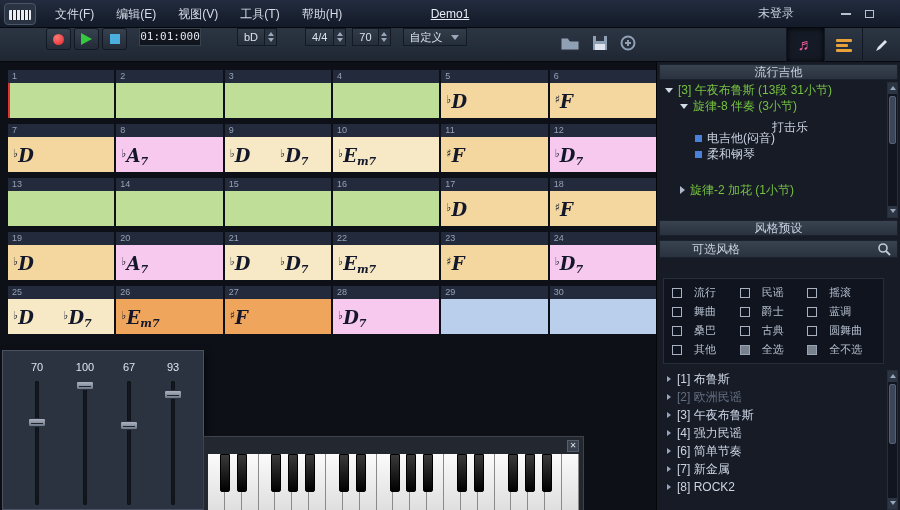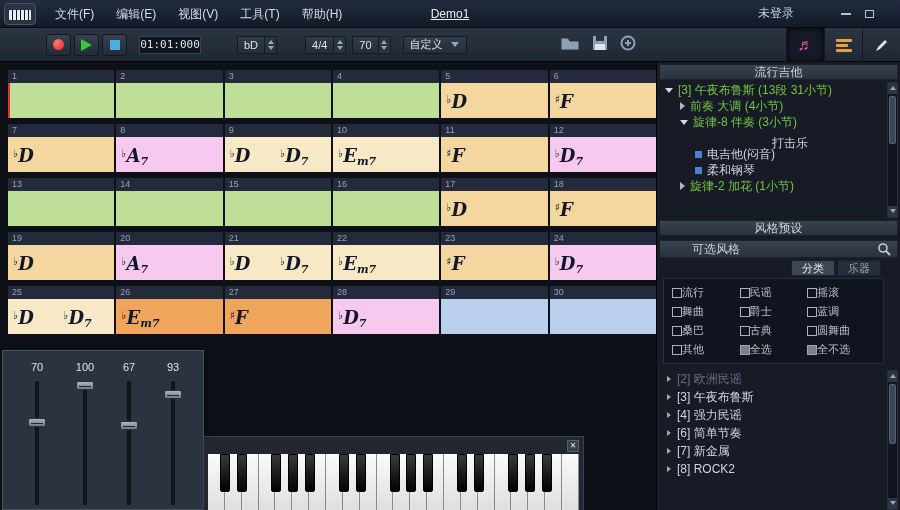--- a/index.html
+++ b/index.html
@@ -18,21 +18,21 @@
   .menu-item { color:#d6dce8; font-size:12px; line-height:28px; padding:0 11px; cursor:default; }
   .doc-title { position:absolute; left:50%; transform:translateX(-50%); color:#e8edf5; font-size:12px;text-decoration:underline; }
   .login { position:absolute; right:106px; color:#c3cbd9; font-size:12px; }
   .winbtns { position:absolute; right:26px; top:0; height:28px; display:flex; align-items:center; gap:14px; }
   .wmin { width:10px; height:2px; background:#b8c2d2; }
   .wmax { width:9px; height:8px; border:1px solid #b8c2d2; }
 
   
   .toolbar { position:absolute; top:28px; left:0; right:0; height:34px;
     background:linear-gradient(#2c3543,#1f2733); border-bottom:1px solid #05070c;
-    display:flex; align-items:center; z-index:20; }
+    display:flex; z-index:20; }
   .tbtn { width:25px; height:22px; margin-left:3px; border:1px solid #121823; border-radius:3px;
     background:linear-gradient(#38414f,#232b37); display:flex; align-items:center; justify-content:center; }
   .rec-dot { width:11px; height:11px; border-radius:50%; background:radial-gradient(circle at 35% 30%,#ff7a72,#e02530); }
   .play-tri { width:0; height:0; border-left:11px solid #35c93f; border-top:6px solid transparent; border-bottom:6px solid transparent; }
   .stop-sq { width:10px; height:10px; background:#4aaede; }
   .timebox { margin-left:12px; width:62px; height:18px; background:#10141c; border:1px solid #39424f;
     color:#dfe5ef; font-family:"DejaVu Sans Mono",monospace; font-size:11px; text-align:center; line-height:16px; }
   .dd { display:flex; align-items:center; height:18px; background:linear-gradient(#333c4a,#252d3a);
     border:1px solid #141a24; color:#dde3ee; font-size:11px; }
   .ddval { padding:0 6px; white-space:nowrap; }
@@ -79,21 +79,21 @@
   .tri.small { border-top:3px solid transparent; border-bottom:3px solid transparent; border-left:4px solid #9aa5ba; }
   .sq { width:7px; height:7px; background:#4a80d8; display:inline-block; }
   .tlabel.sec { color:#76c142; }
   .tlabel.leaf { color:#ccd4e4; }
   .tabs { position:absolute; left:2px; right:15px; top:198px; height:16px; display:flex; justify-content:flex-end; gap:2px; padding-right:4px; }
   .tab { padding:0 10px; font-size:11px; line-height:15px; border:1px solid #1a202c; background:#262e3c; color:#9aa5b8; }
   .tab.active { background:#3d4655; color:#e2e8f2; }
   .filterbox { position:absolute; left:6px; right:16px; top:216px; height:86px;
     background:#10141e; border:1px solid #262e3c; display:grid;
     grid-template-columns:repeat(3,1fr); align-content:space-around; padding:4px 8px; }
-  .fitem { display:flex; align-items:center; gap:0; font-size:11px; color:#b6c0d0; }
+  .fitem { display:flex; align-items:center; gap:12px; font-size:11px; color:#b6c0d0; }
   .cb { width:10px; height:10px; border:1px solid #a8b2c2; background:transparent; flex:0 0 auto; }
   .cb.filled { background:#78828f; border-color:#9aa4b2; }
   .stylelist { position:absolute; left:2px; right:15px; top:308px; bottom:0; overflow:hidden; }
   .srow { height:18px; display:flex; align-items:center; gap:6px; padding-left:8px; font-size:12px; color:#ccd4e4; }
   .srow.dim { color:#667084; }
   .vscroll { position:absolute; right:2px; width:11px; background:#10151f; border:1px solid #262e3c; }
   .sarrow { position:absolute; left:0; right:0; height:11px; background:#2c3544; }
   .sarrow::after { content:""; position:absolute; left:2px; top:3px; width:0; height:0;
     border-left:3px solid transparent; border-right:3px solid transparent; }
   .sarrow.up::after { border-bottom:4px solid #9aa6ba; }
@@ -399,64 +399,56 @@
 
 <div class="rightpanel">
   <div class="phdr" style="top:2px">流行吉他</div>
 
   <div class="tree" id="tree">
       <div class="titem" style="padding-left: 6px;">
         <span class="tri down"></span>
         <span class="tlabel sec">[3] 午夜布鲁斯 (13段 31小节)</span>
       </div>
       <div class="titem" style="padding-left: 21px;">
-        <span class="tri right"></span>
-        <span class="tlabel sec">前奏 大调 (4小节)</span>
-      </div>
-      <div class="titem" style="padding-left: 21px;">
         <span class="tri down"></span>
         <span class="tlabel sec">旋律-8 伴奏 (3小节)</span>
       </div>
       <div class="titem" style="padding-left: 36px; flex-direction: column;">
         <span class="sq"></span>
         <span class="tlabel leaf">打击乐</span>
       </div>
       <div class="titem" style="padding-left: 36px;">
         <span class="sq"></span>
         <span class="tlabel leaf">电吉他(闷音)</span>
       </div>
       <div class="titem" style="padding-left: 36px;">
         <span class="sq"></span>
         <span class="tlabel leaf">柔和钢琴</span>
       </div>
-      <div class="titem" style="padding-left: 21px;">
+      <div class="titem" style="padding-left: 21px; margin-top: 20px;">
         <span class="tri right"></span>
         <span class="tlabel sec">旋律-2 加花 (1小节)</span>
       </div>
     </div>
   <div class="vscroll" style="top:20px;height:136px">
     <div class="sarrow up"></div>
     <div class="sthumb" style="top:13px;height:48px"></div>
     <div class="sarrow down"></div>
   </div>
 
   <div class="phdr" style="top:158px">风格预设</div>
 
   <div class="phdr p3" style="top:178px">
     <span class="htxt">可选风格</span>
     <svg width="14" height="14">
       <circle cx="6" cy="6" r="4" fill="none" stroke="#c2cad8" stroke-width="1.6"></circle>
       <line x1="9" y1="9" x2="13" y2="13" stroke="#c2cad8" stroke-width="1.8"></line>
     </svg>
   </div>
 
-  <div class="tabs">
-    <div class="tab active">分类</div>
-    <div class="tab">乐器</div>
-  </div>
 
   <div class="filterbox" id="filters">
       <label class="fitem">
         <span class="cb"></span>
         <span class="flabel">流行</span>
       </label>
       <label class="fitem">
         <span class="cb"></span>
         <span class="flabel">民谣</span>
       </label>
@@ -496,20 +488,24 @@
         <span class="cb filled"></span>
         <span class="flabel">全选</span>
       </label>
       <label class="fitem">
         <span class="cb filled"></span>
         <span class="flabel">全不选</span>
       </label>
     </div>
 
   <div class="stylelist" id="styles">
+      <div class="srow">
+        <span class="tri small"></span>
+        <span class="slabel">[1] 布鲁斯</span>
+      </div>
       <div class="srow dim">
         <span class="tri small"></span>
         <span class="slabel">[2] 欧洲民谣</span>
       </div>
       <div class="srow">
         <span class="tri small"></span>
         <span class="slabel">[3] 午夜布鲁斯</span>
       </div>
       <div class="srow">
         <span class="tri small"></span>

